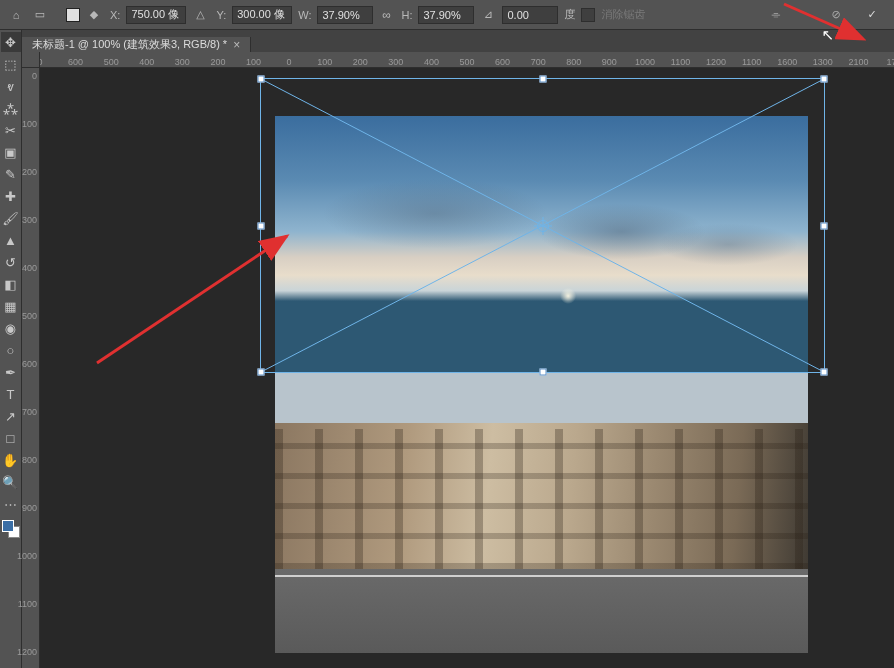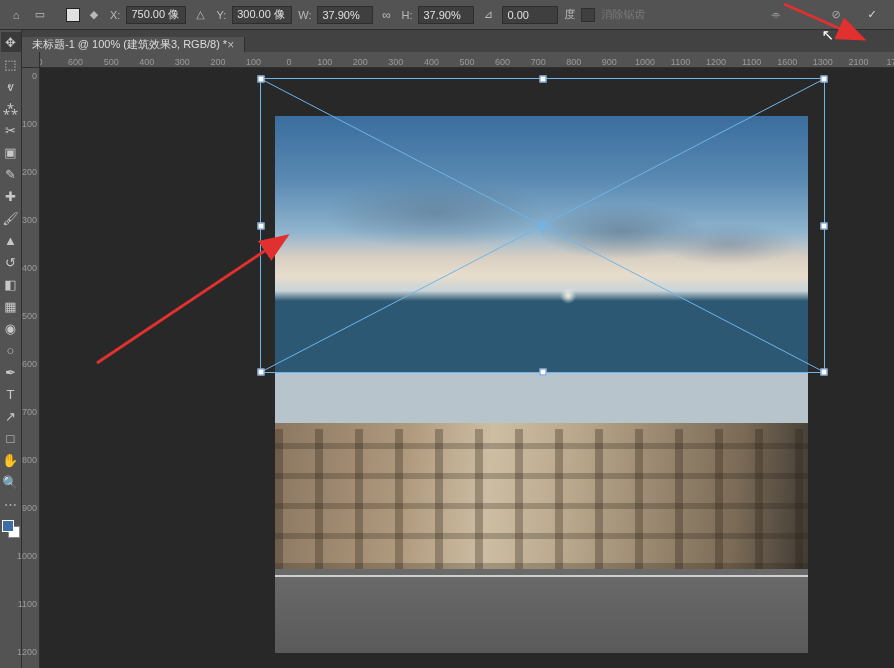--- a/index.html
+++ b/index.html
@@ -38,21 +38,21 @@
       width: 24px; height: 24px; display: flex; align-items: center; justify-content: center;
       color: #aaa; cursor: pointer; margin: 0 4px;
     }
 
     
     .tab-bar {
       position: absolute; top: 30px; left: 22px; right: 0; height: 22px;
       background: #424242; display: flex; align-items: stretch;
     }
     .doc-tab {
-      display: flex; align-items: center; 
+      display: flex; align-items: center; gap: 6px;
       padding: 0 10px; background: #535353;
       color: #dcdcdc; font-size: 11px; cursor: pointer;
       border-right: 1px solid #2e2e2e;
       margin-top: 7px;
     }
     .tab-close { color: #bbb; cursor: pointer; font-size: 12px; }
 
     
     .toolbox {
       position: absolute; top: 30px; left: 0; width: 22px; bottom: 0;

